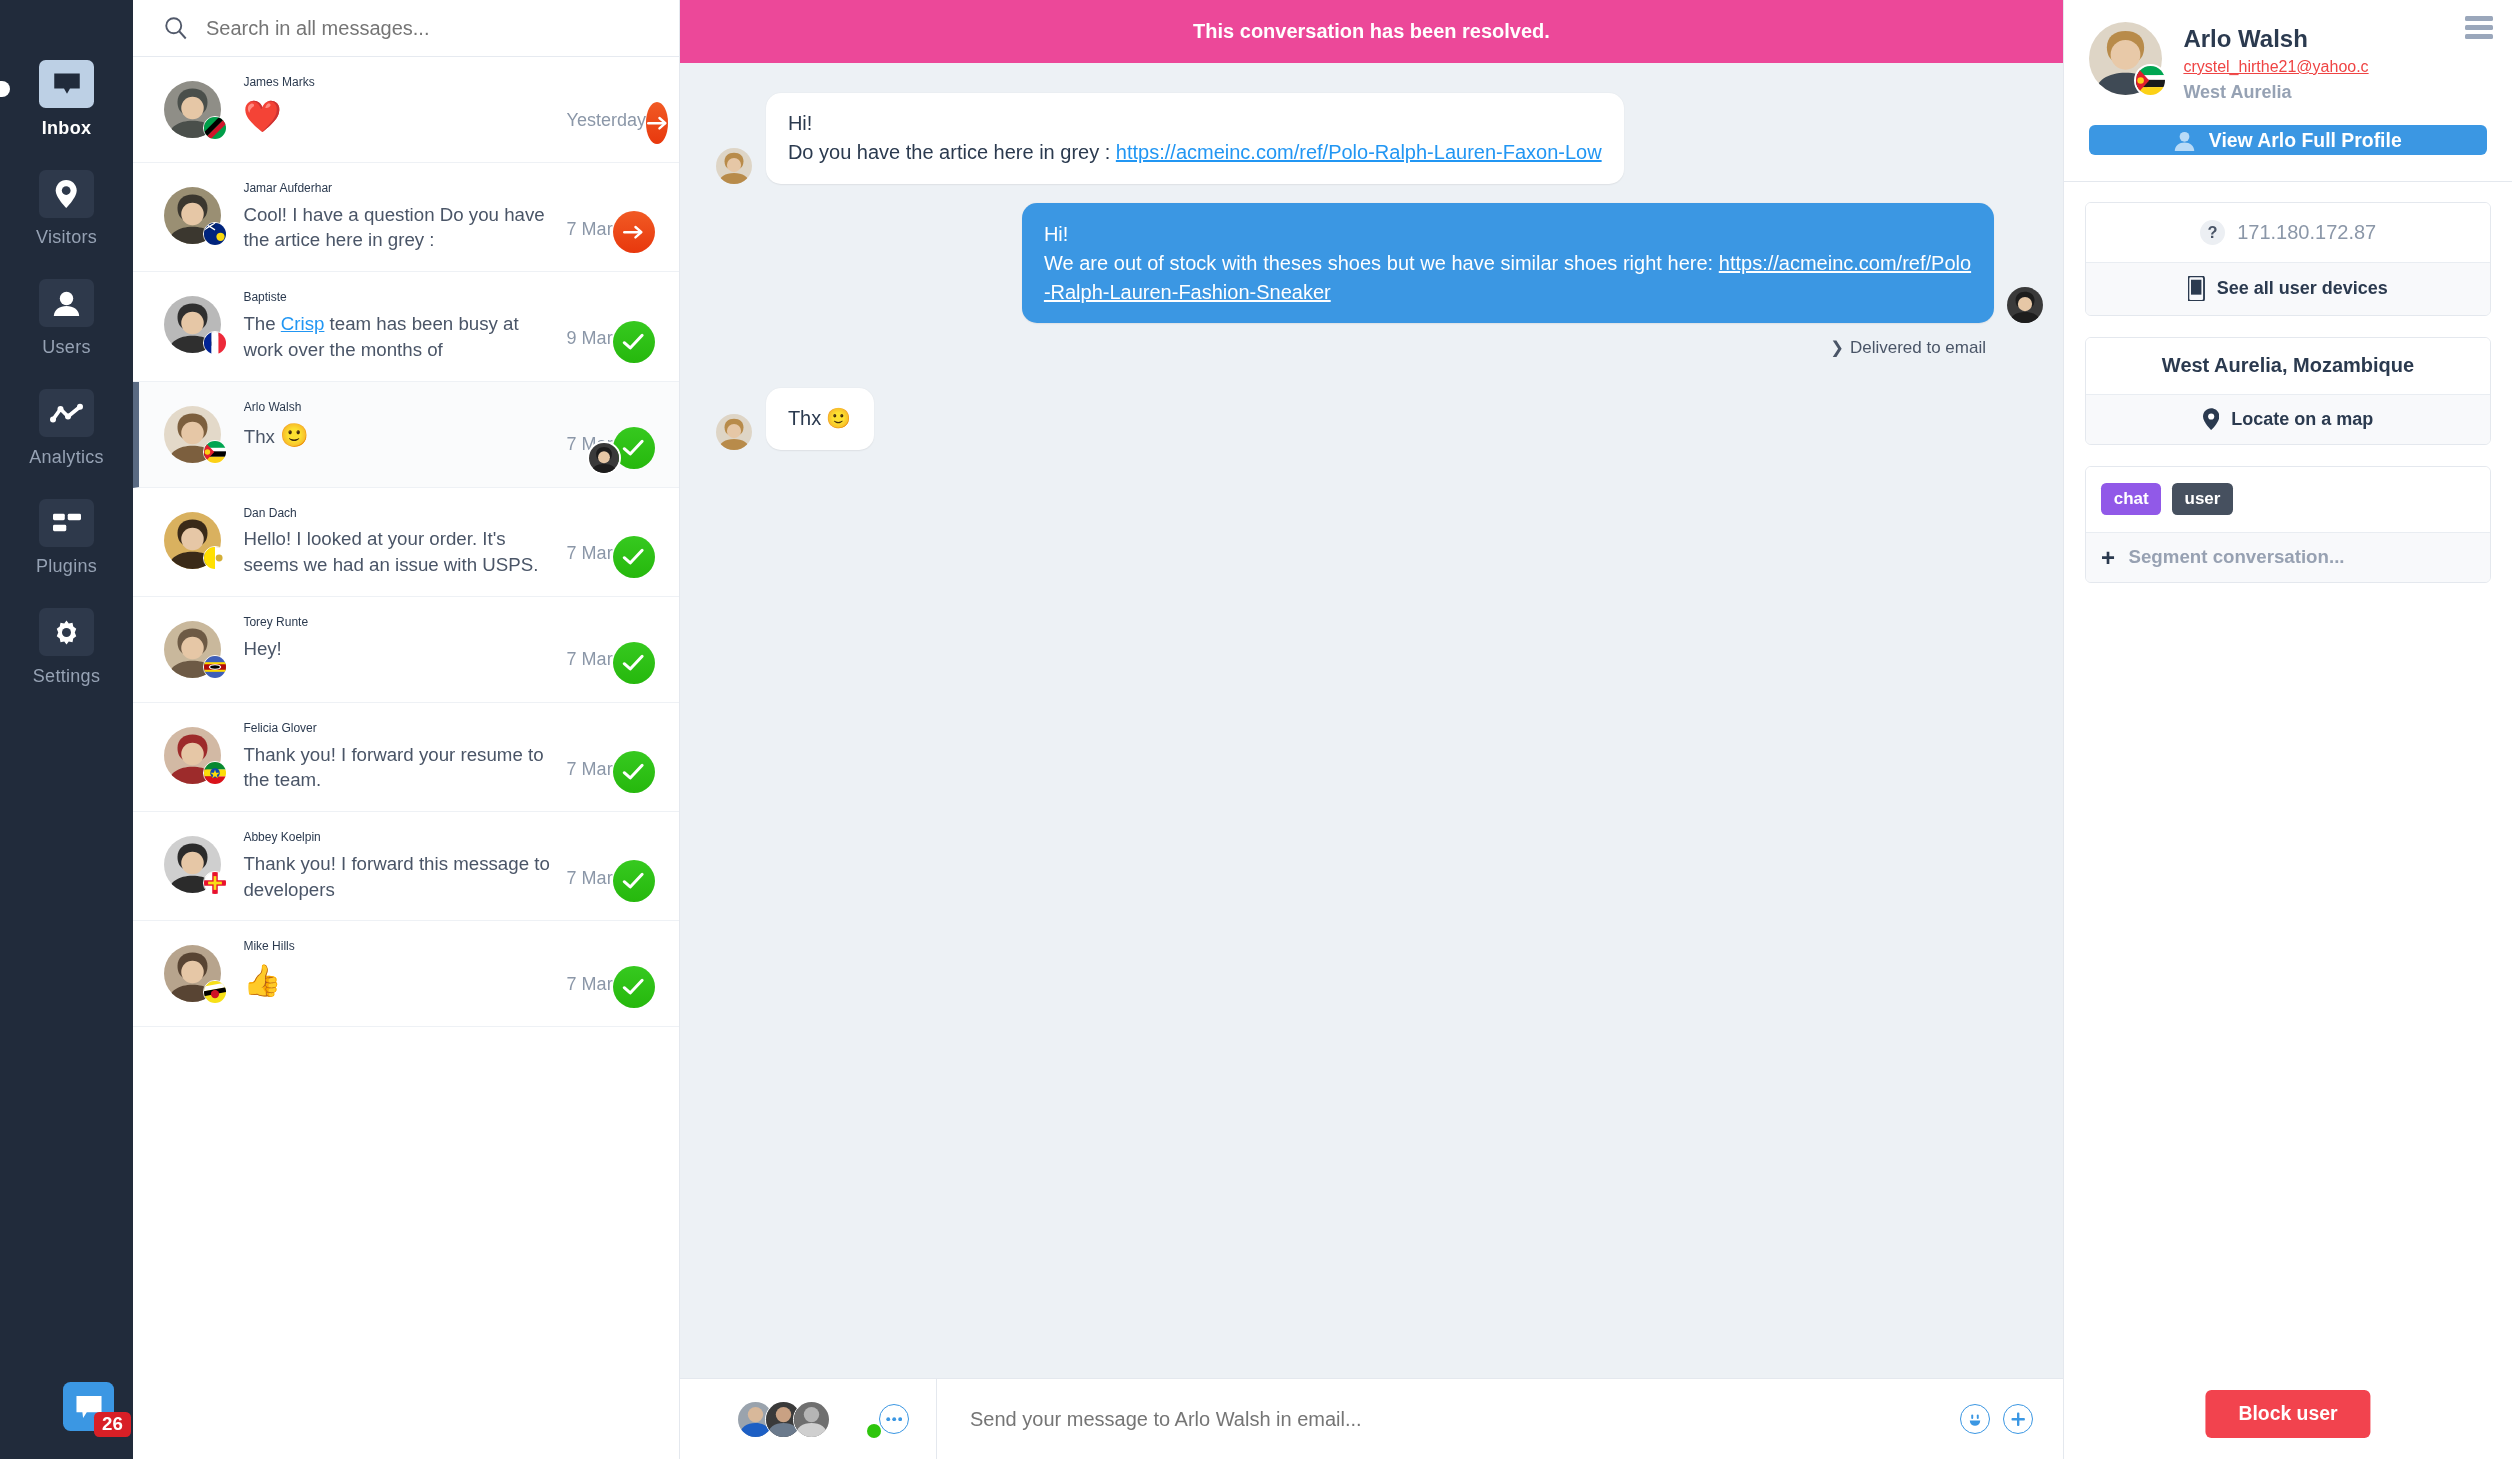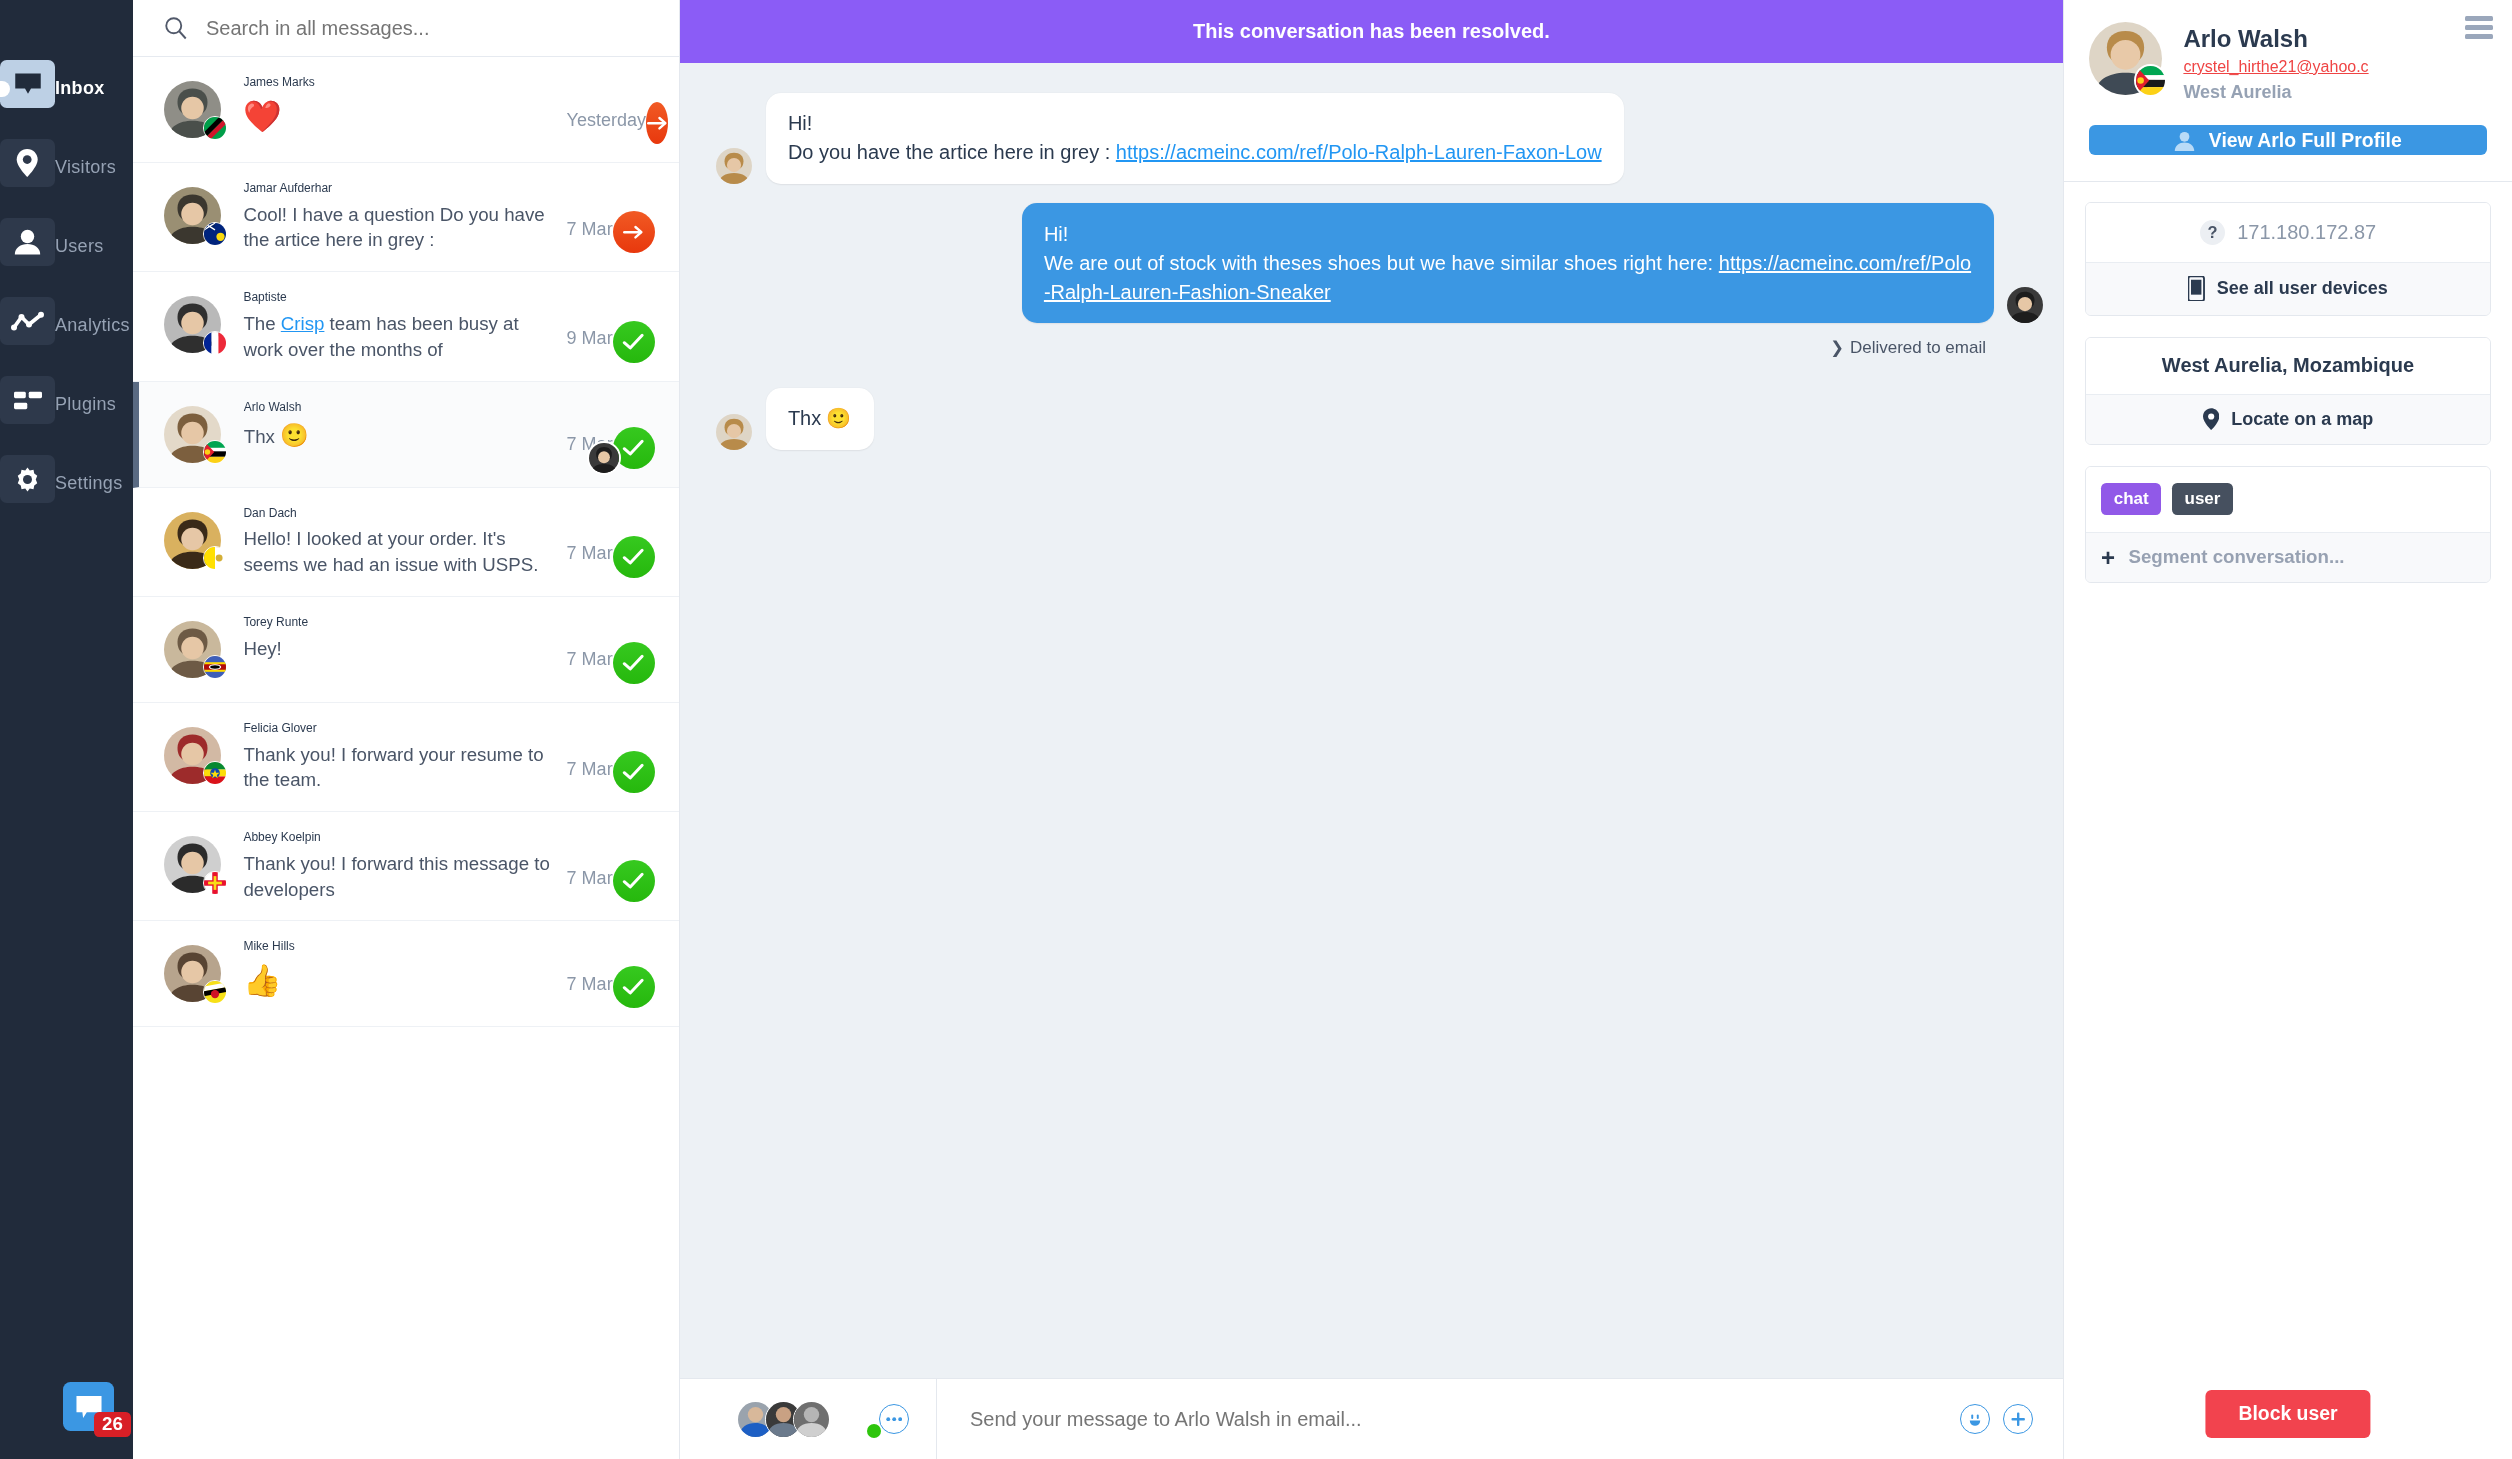--- a/index.html
+++ b/index.html
@@ -12,21 +12,21 @@
   .app { display: flex; width: 2512px; height: 1459px; }
 
   
   .nav {
     width: 133px; min-width: 133px; height: 100%;
     background: #212b3b;
     display: flex; flex-direction: column; align-items: center;
     position: relative;
   }
   .nav-top { padding-top: 60px; display: flex; flex-direction: column; align-items: center; }
-  .nav-item { width: 133px; display: flex; align-items: center; margin-bottom: 31px; cursor: pointer; }
+  .nav-item { width: 133px; display: flex; flex-direction: column; align-items: center; margin-bottom: 31px; cursor: pointer; }
   .nav-tile {
     width: 55px; height: 48px; border-radius: 6.7px;
     background: #2e394b; display: flex; align-items: center; justify-content: center;
   }
   .nav-item.active .nav-tile { background: #bdd0e5; }
   .nav-label { margin-top: 9.7px; font-size: 18px; color: #96a2b4; letter-spacing: 0.3px; }
   .nav-item.active .nav-label { color: #ffffff; font-weight: bold; }
   .nav-dot {
     position: absolute; left: -6.7px; top: 81px;
     width: 16.4px; height: 16.4px; border-radius: 50%; background: #ffffff;
@@ -68,21 +68,21 @@
   .convo-date { font-size: 18px; color: #8b97a8; margin-bottom: 13.5px; white-space: nowrap; }
   .status-badge { width: 42px; height: 42px; border-radius: 50%; display: flex;
                   align-items: center; justify-content: center; position: relative; }
   .status-badge.resolved { background: linear-gradient(#36c91f,#26b80d); }
   .status-badge.pending  { background: linear-gradient(#f15a24,#e8380d); }
   .responder-av { position: absolute; left: -25.4px; bottom: -6px; width: 34px; height: 34px;
                   border-radius: 50%; border: 2.2px solid #fff; overflow: hidden; }
 
   
   .main { flex: 1; display: flex; flex-direction: column; background: #edf1f5; min-width: 0; }
-  .resolved-banner { height: 63px; background: #8b5cf6; color: #fff; font-size: 20px;
+  .resolved-banner { height: 63px; background: #ec4899; color: #fff; font-size: 20px;
                      font-weight: bold; display: flex; align-items: center; justify-content: center; flex-shrink: 0; }
   .thread { flex: 1; padding: 30px 20px 0 36px; overflow: hidden; }
   .msg-row { display: flex; margin-bottom: 19.4px; align-items: flex-end; }
   .msg-row.out { justify-content: flex-end; }
   .msg-av { width: 36px; height: 36px; border-radius: 50%; overflow: hidden; flex-shrink: 0; }
   .bubble { background: #fff; border-radius: 15px; padding: 16.4px 22.4px; font-size: 20px;
             color: #2b3a4f; line-height: 1.45; box-shadow: 0 0.7px 1.5px rgba(0,0,0,.07);
             margin-left: 13.5px; max-width: 935px; }
   .bubble.out { background: #3b97e3; color: #fff; margin-left: 0; margin-right: 13.5px;
                 max-width: 972px; text-align: justify; }

